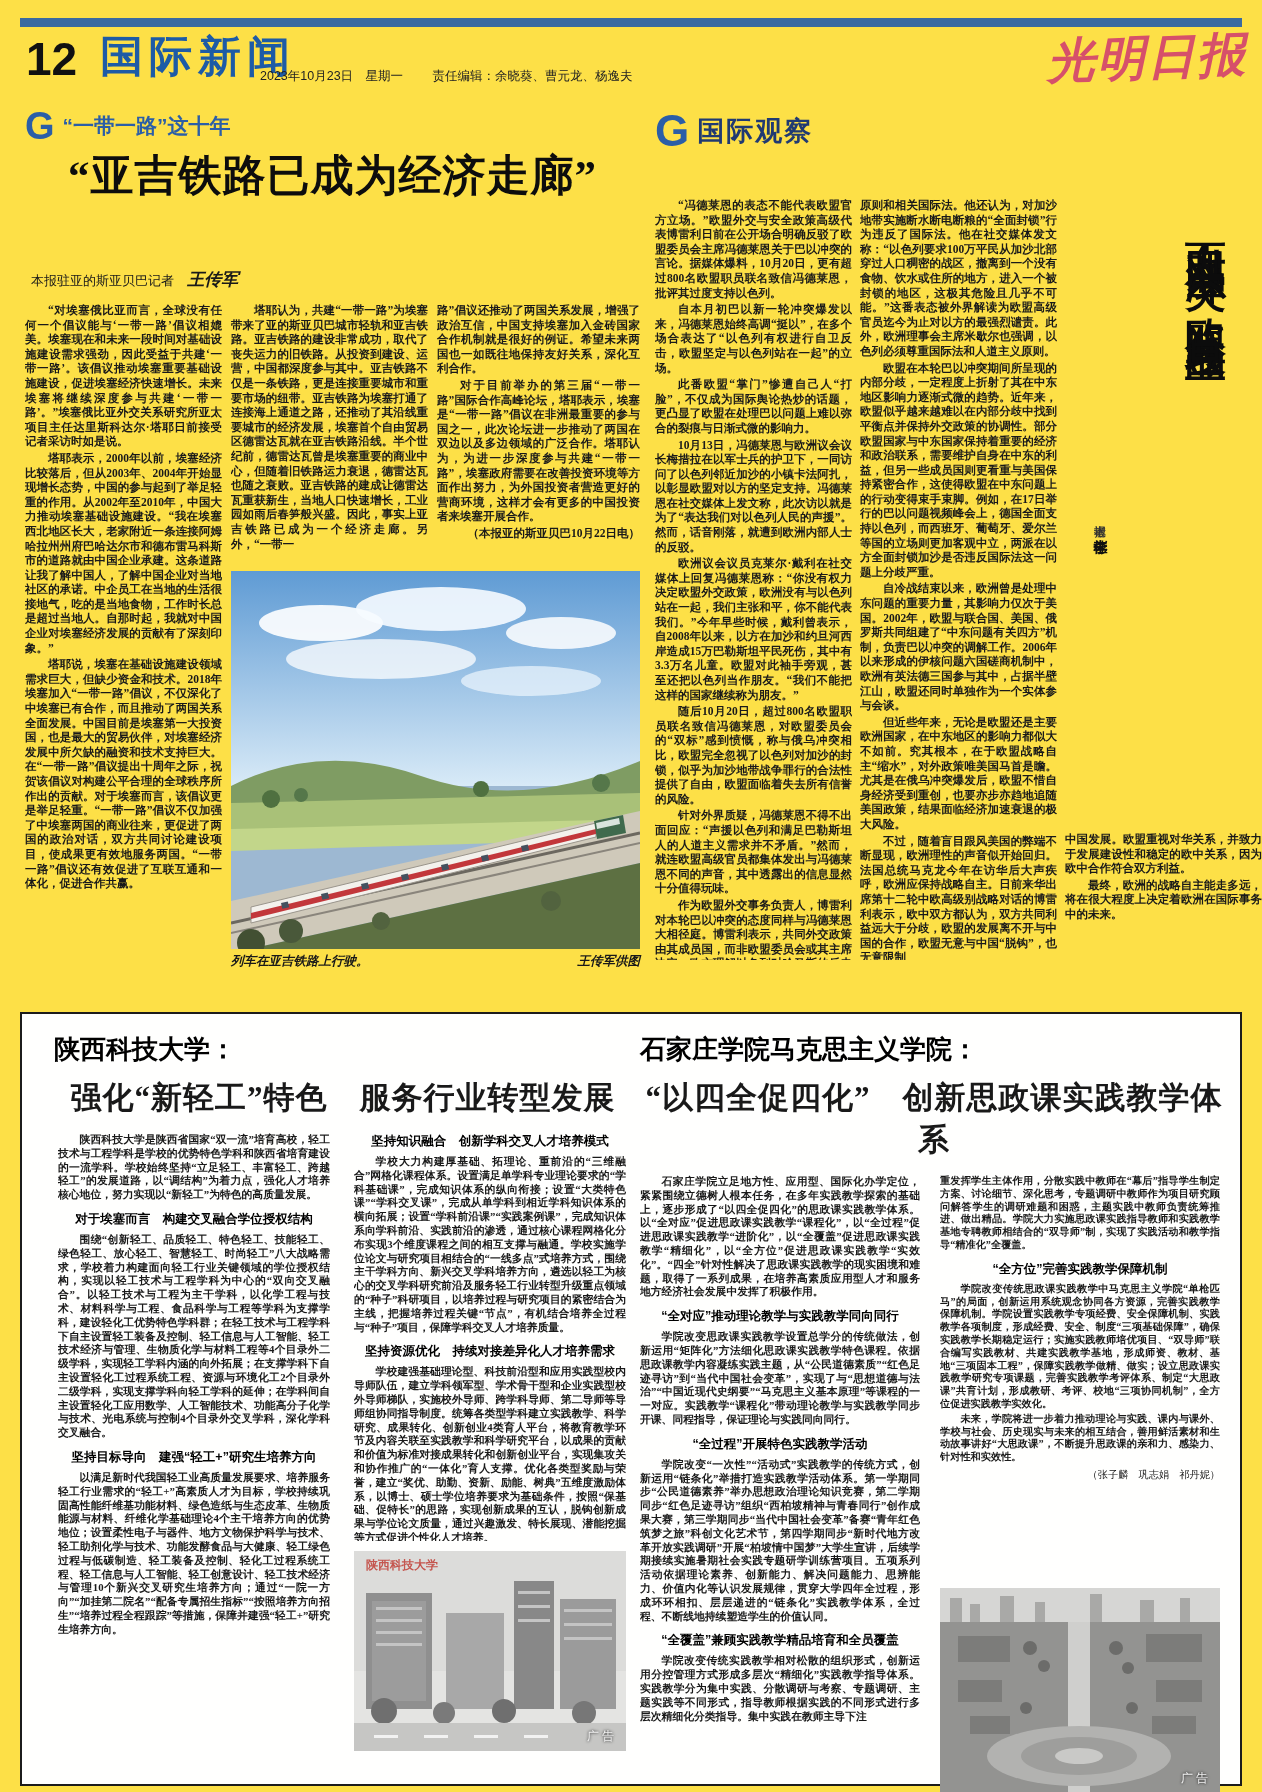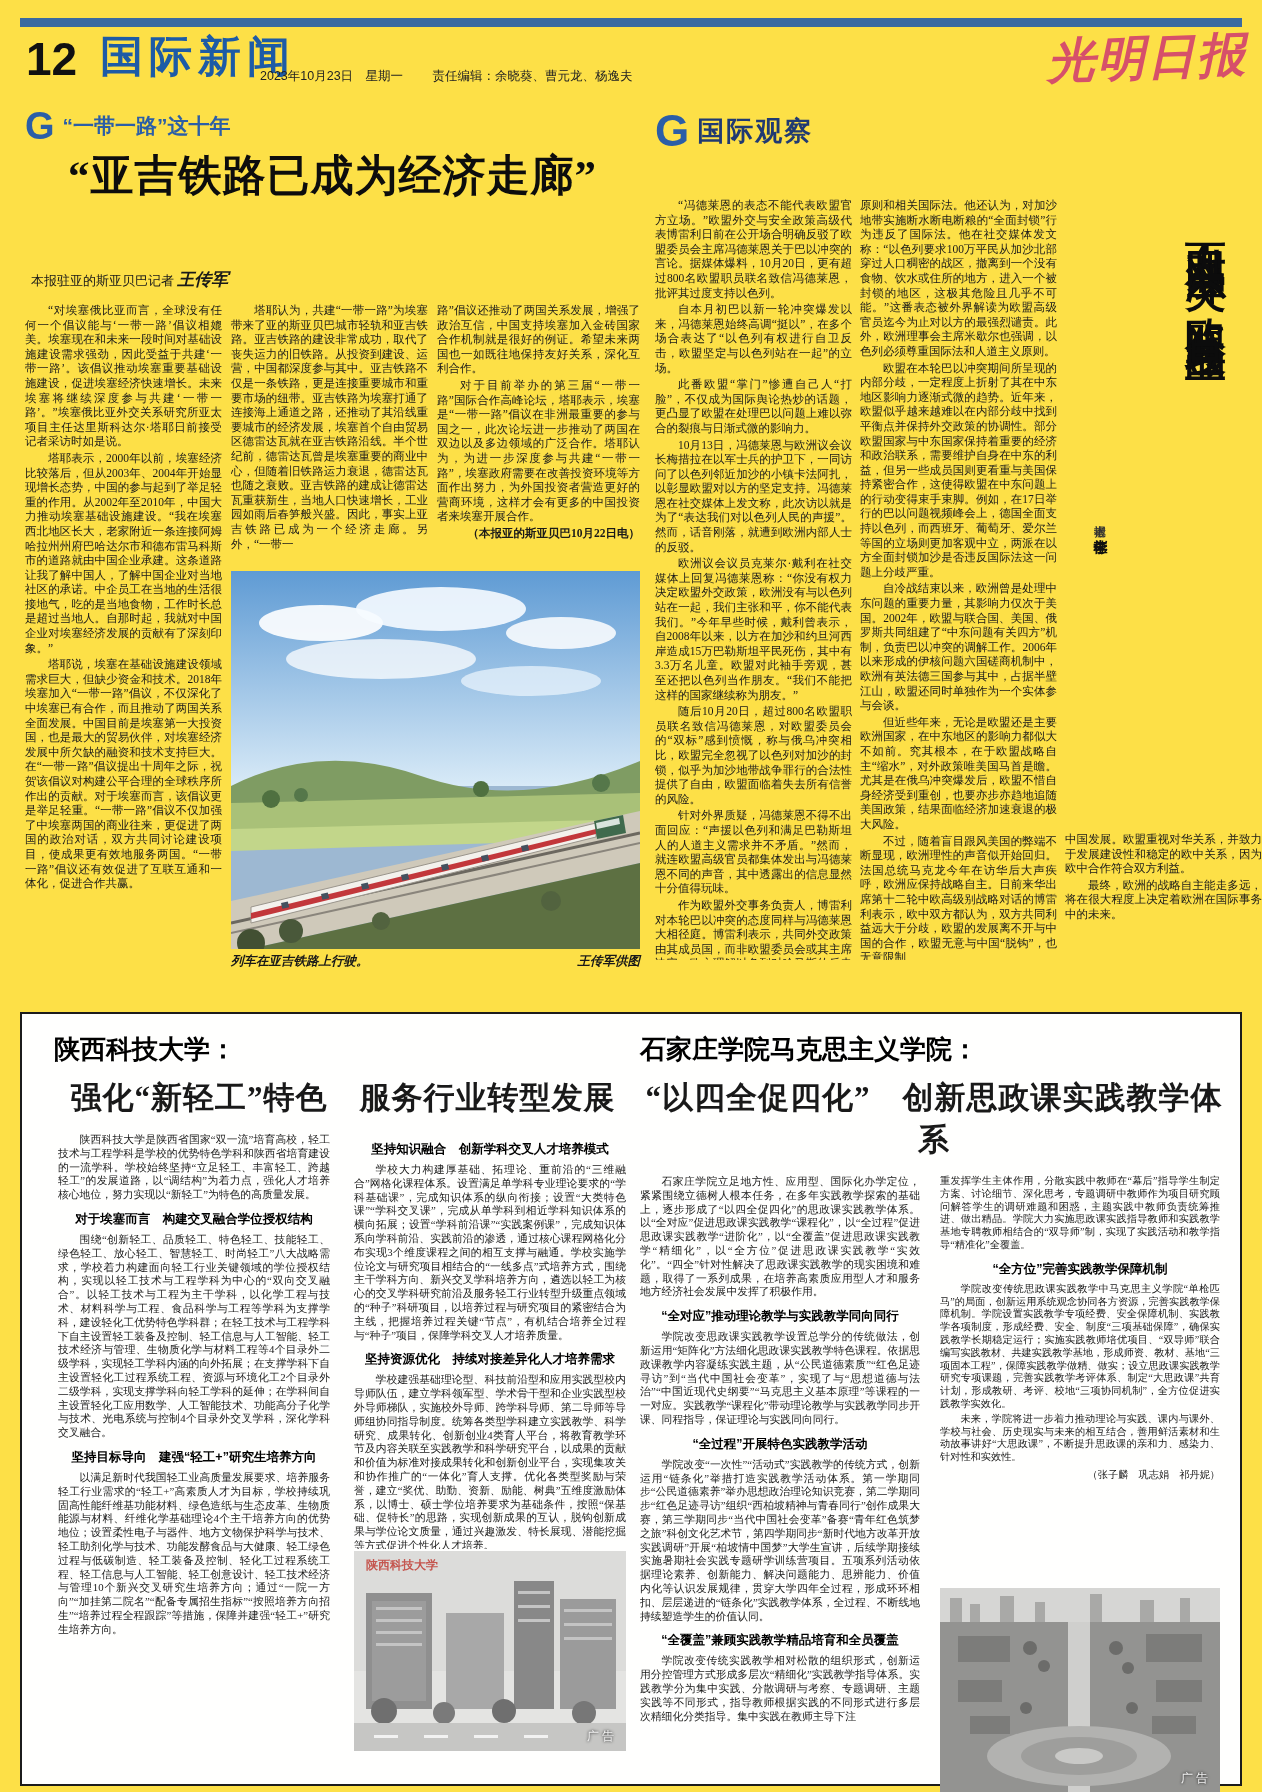--- a/index.html
+++ b/index.html
@@ -11,39 +11,39 @@
   #hdr-num{left:26px;top:32px;font:700 46px "Liberation Sans",sans-serif;color:#111;}
   #hdr-sec{left:100px;top:28px;font:900 43px "Liberation Sans",sans-serif;color:#1d5ba6;letter-spacing:6px;}
   #hdr-meta{left:260px;top:68px;font:12.5px "Liberation Sans",sans-serif;color:#222;}
   #hdr-meta .ed{margin-left:26px;}
   #hdr-logo{left:1042px;top:26px;width:205px;text-align:right;
             font:700 italic 48px "Liberation Serif",serif;color:#d6506a;letter-spacing:2px;
             transform:rotate(-2deg);}
   
   .kicker-row{display:flex;align-items:center;gap:8px;}
   .g-logo{font:900 38px "Liberation Sans",sans-serif;color:#2b5ea7;line-height:1;}
-  .para{margin:0 0 2px;text-align:justify;text-indent:2em;}
+  .para{margin:0 0 2px;text-align:justify;text-indent:2em;font-weight:bold;}
   .cont{text-indent:0;}
   .upper-body{font-size:11.5px;line-height:14.6px;}
   .col{overflow:hidden;}
   .dateline{text-align:right;font-weight:700;}
   .sec-head{font:700 12.5px "Liberation Sans",sans-serif;text-align:center;margin:9px 0 5px;color:#000;}
   .sig{text-align:right;font-weight:400;margin-top:5px;}
   .ad-label{position:absolute;right:9px;bottom:6px;color:#f2f2f2;font:12px "Liberation Serif",serif;
             letter-spacing:3px;text-shadow:0 0 3px #000;}
   .photo-mark{position:absolute;left:12px;top:6px;color:#c24840;font:700 12px "Liberation Serif",serif;opacity:.9;}
   
   #belt{left:25px;top:103px;width:615px;height:868px;}
   #belt-kicker{left:0;top:4px;}
   #belt-kicker .txt{font:700 21px "Liberation Sans",sans-serif;color:#2b5ea7;}
   #belt-headline{left:0;top:44px;width:615px;text-align:center;
                  font:900 43px "Liberation Serif",serif;letter-spacing:1px;color:#0d0d0d;}
   #belt-sub{left:0;top:116px;width:615px;text-align:center;font:700 21px "Liberation Serif",serif;}
   #belt-byline{left:6px;top:165px;font-size:13px;}
-  #belt-byline .name{font:700 italic 17px "Liberation Serif",serif;margin-left:0;}
+  #belt-byline .name{font:700 italic 17px "Liberation Serif",serif;margin-left:10px;}
   #belt-c1{left:0;top:200px;width:197px;height:655px;}
   #belt-c2{left:206px;top:200px;width:197px;height:262px;}
   #belt-c3{left:412px;top:200px;width:203px;height:262px;}
   #belt-photo{left:206px;top:468px;width:409px;height:378px;background:#9db8d2;}
   #belt-cap{left:206px;top:850px;width:409px;display:flex;justify-content:space-between;
             font:700 italic 12.5px "Liberation Serif",serif;}
   
   #obs{left:655px;top:103px;width:607px;height:868px;}
   #obs-kicker{left:0;top:6px;}
   #obs-kicker .txt{font:900 27px "Liberation Sans",sans-serif;color:#203a72;letter-spacing:2px;}
@@ -63,21 +63,21 @@
   #sjz{left:618px;width:588px;}
   .uni-kicker{font:900 26px "Liberation Sans",sans-serif;color:#000;}
   .uni-headline{margin-top:10px;text-align:center;font:900 31px "Liberation Serif",serif;letter-spacing:1px;}
   .uni-cols{position:relative;margin-top:14px;height:620px;}
   .ucol{position:absolute;top:0;height:620px;overflow:hidden;}
   .bottom-body{font-size:10.8px;line-height:13.8px;}
   #sust-c1{left:4px;width:272px;}  #sust-c2{left:300px;width:272px;}
   #sjz-c1{left:0;width:280px;}     #sjz-c2{left:300px;width:280px;}
   .ucol-photo{position:absolute;left:0;bottom:2px;width:100%;}
   .ucol-photo .ph{position:relative;width:100%;}
-  #sust-c2-text{height:408px;overflow:hidden;margin-top:8px;}
+  #sust-c2-text{height:408px;overflow:hidden;}
   #sjz-c2-text{height:398px;overflow:hidden;font-size:10.2px;line-height:12.8px;}
   svg{display:block;}
 </style>
 </head>
 <body>
 
 <div id="page">
 
   <div class="abs" id="hdr-bar"></div>
   <div class="abs" id="hdr-num">12</div>

